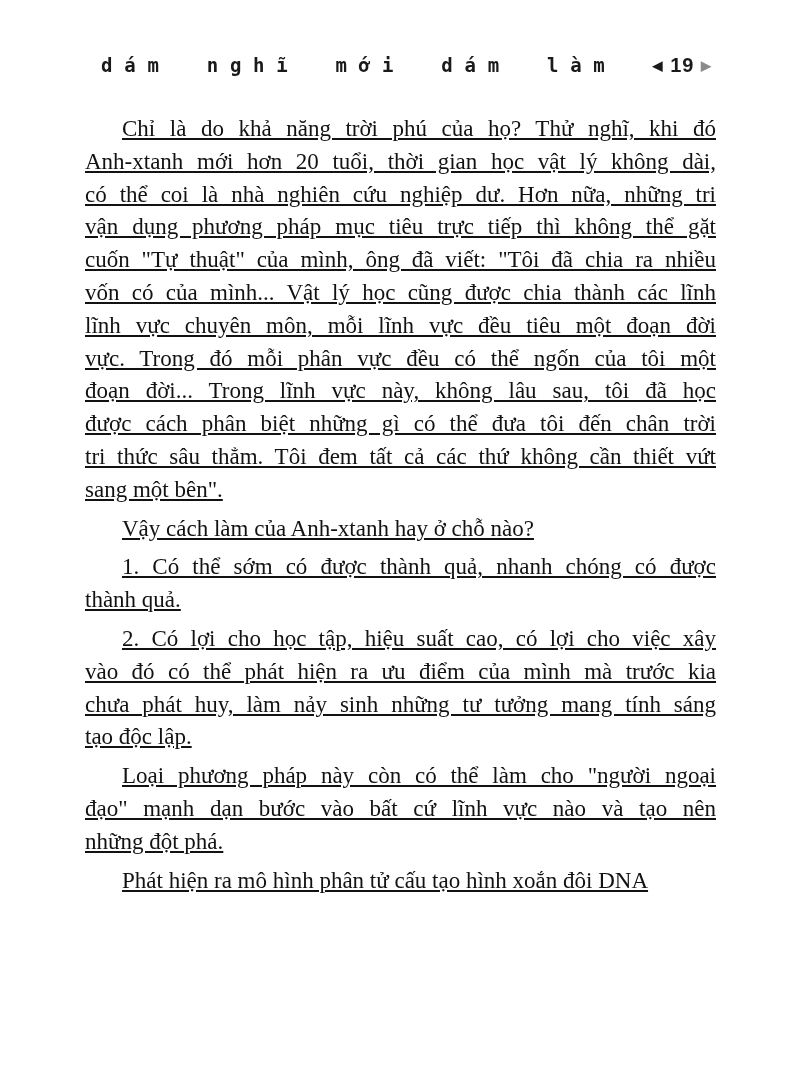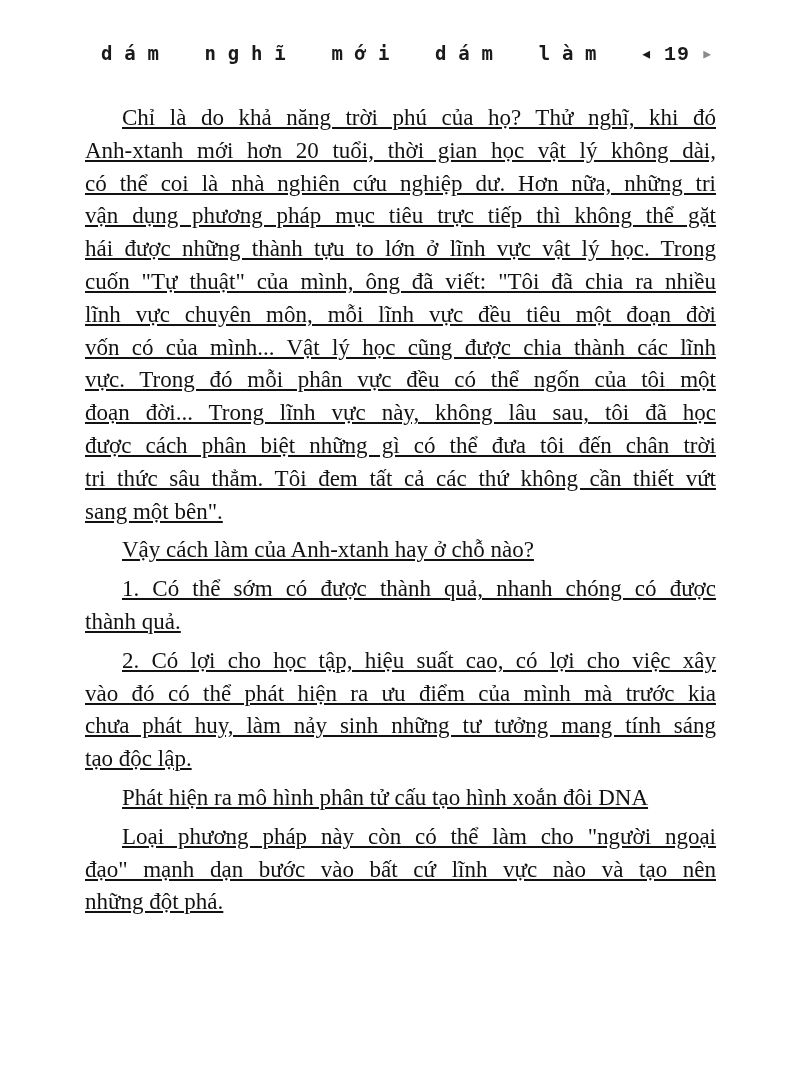--- a/index.html
+++ b/index.html
@@ -27,25 +27,26 @@
     font-weight: 700;
     font-size: 19px;
     color: #1a1a1a;
     margin-bottom: 36px;
   }
   .head-word {
     letter-spacing: 0.62em;
     white-space: nowrap;
   }
   .marker {
-    font-family: Liberation Mono, monospace;
+    font-family: Liberation Sans, sans-serif;
     font-weight: 700;
     font-size: 20px;
     white-space: nowrap;
     letter-spacing: 1px;
+    margin-top: 12px;
   }
   .marker .tri {
     font-size: 13px;
     position: relative;
     top: -2px;
   }
   .marker .tri-right {
     color: #8a8a8a;
   }
   
@@ -88,46 +89,45 @@
       <span class="tri tri-right">▶</span>
     </span>
   </header>
 
   <main class="body-text" id="body-main">
       <div class="para">
         <div class="line indent">Chỉ là do khả năng trời phú của họ? Thử nghĩ, khi đó</div>
         <div class="line">Anh-xtanh mới hơn 20 tuổi, thời gian học vật lý không dài,</div>
         <div class="line">có thể coi là nhà nghiên cứu nghiệp dư. Hơn nữa, những tri</div>
         <div class="line">vận dụng phương pháp mục tiêu trực tiếp thì không thể gặt</div>
-        <div class="line">hái được những thành tựu to lớn ở lĩnh vực vật lý học. Trong</div>
         <div class="line">cuốn "Tự thuật" của mình, ông đã viết: "Tôi đã chia ra nhiều</div>
+        <div class="line">vốn có của mình... Vật lý học cũng được chia thành các lĩnh</div>
         <div class="line">lĩnh vực chuyên môn, mỗi lĩnh vực đều tiêu một đoạn đời</div>
-        <div class="line">vốn có của mình... Vật lý học cũng được chia thành các lĩnh</div>
         <div class="line">vực. Trong đó mỗi phân vực đều có thể ngốn của tôi một</div>
         <div class="line">đoạn đời... Trong lĩnh vực này, không lâu sau, tôi đã học</div>
         <div class="line">được cách phân biệt những gì có thể đưa tôi đến chân trời</div>
         <div class="line">tri thức sâu thẳm. Tôi đem tất cả các thứ không cần thiết vứt</div>
         <div class="line last">sang một bên".</div>
       </div>
       <div class="para">
         <div class="line indent last">Vậy cách làm của Anh-xtanh hay ở chỗ nào?</div>
       </div>
       <div class="para">
         <div class="line indent">1. Có thể sớm có được thành quả, nhanh chóng có được</div>
         <div class="line last">thành quả.</div>
       </div>
       <div class="para">
         <div class="line indent">2. Có lợi cho học tập, hiệu suất cao, có lợi cho việc xây</div>
         <div class="line">vào đó có thể phát hiện ra ưu điểm của mình mà trước kia</div>
         <div class="line">chưa phát huy, làm nảy sinh những tư tưởng mang tính sáng</div>
         <div class="line last">tạo độc lập.</div>
       </div>
       <div class="para">
-        <div class="line indent last">Phát hiện ra mô hình phân tử cấu tạo hình xoắn đôi DNA</div>
-      </div>
-      <div class="para">
         <div class="line indent">Loại phương pháp này còn có thể làm cho "người ngoại</div>
         <div class="line">đạo" mạnh dạn bước vào bất cứ lĩnh vực nào và tạo nên</div>
         <div class="line last">những đột phá.</div>
+      </div>
+      <div class="para">
+        <div class="line indent last">Phát hiện ra mô hình phân tử cấu tạo hình xoắn đôi DNA</div>
       </div>
     </main>
 
 </div>
 
 </body></html>

